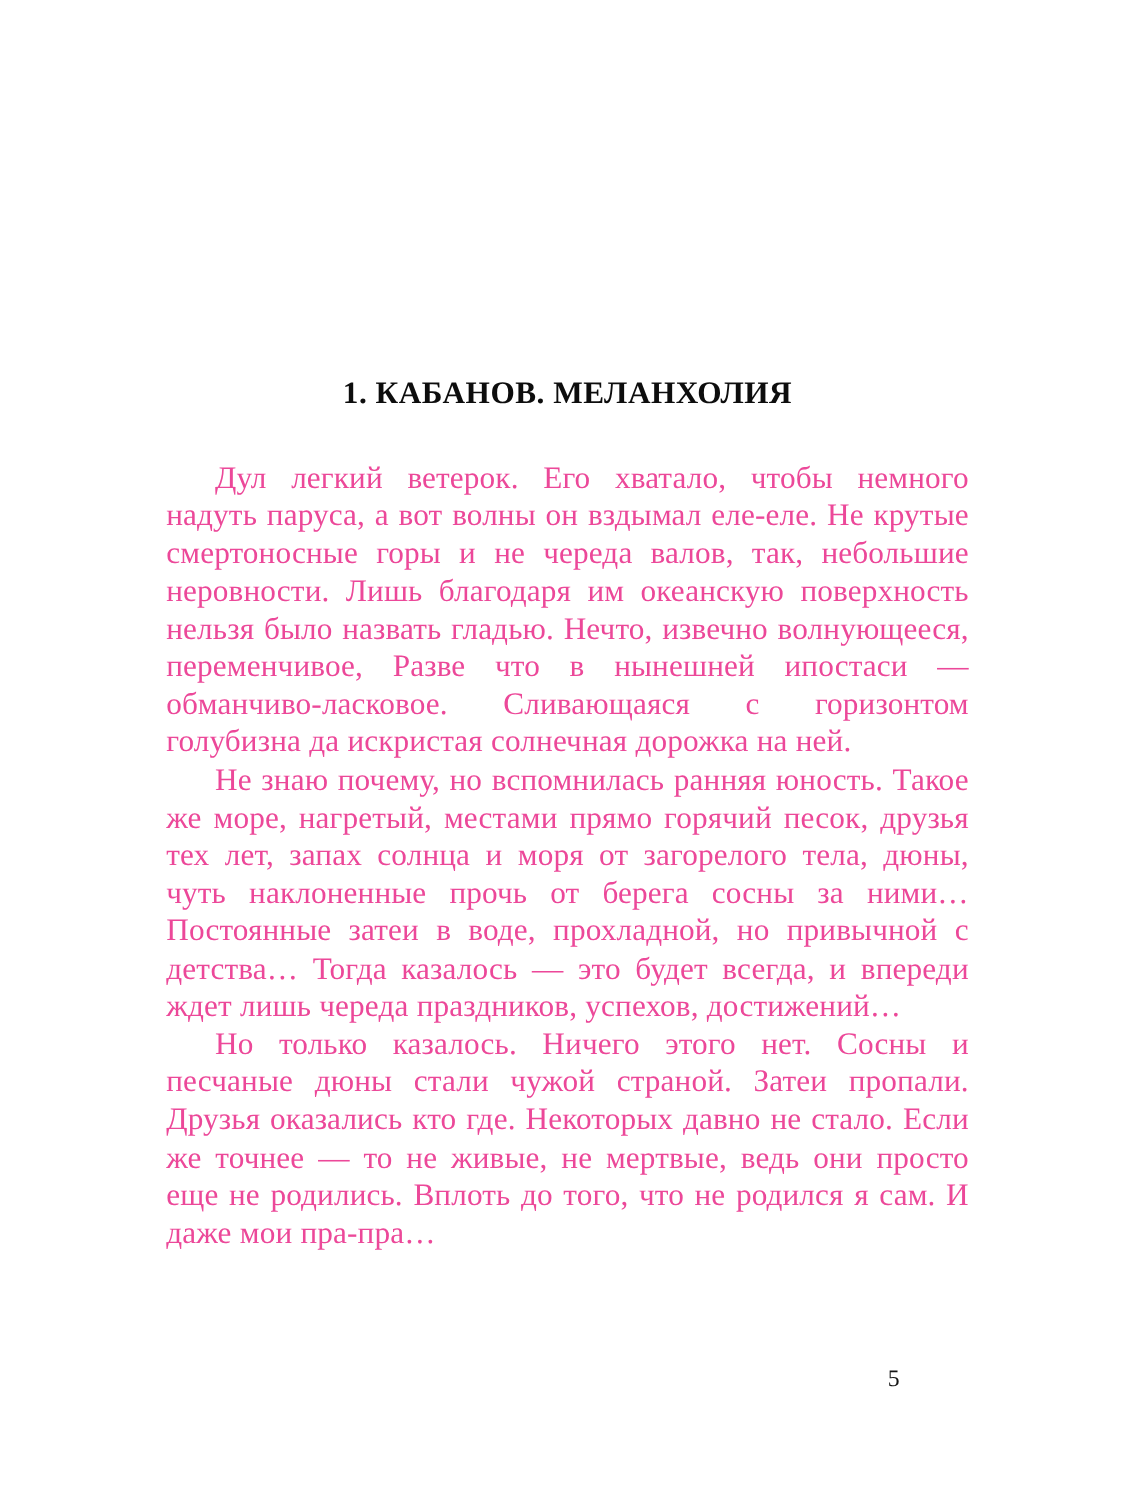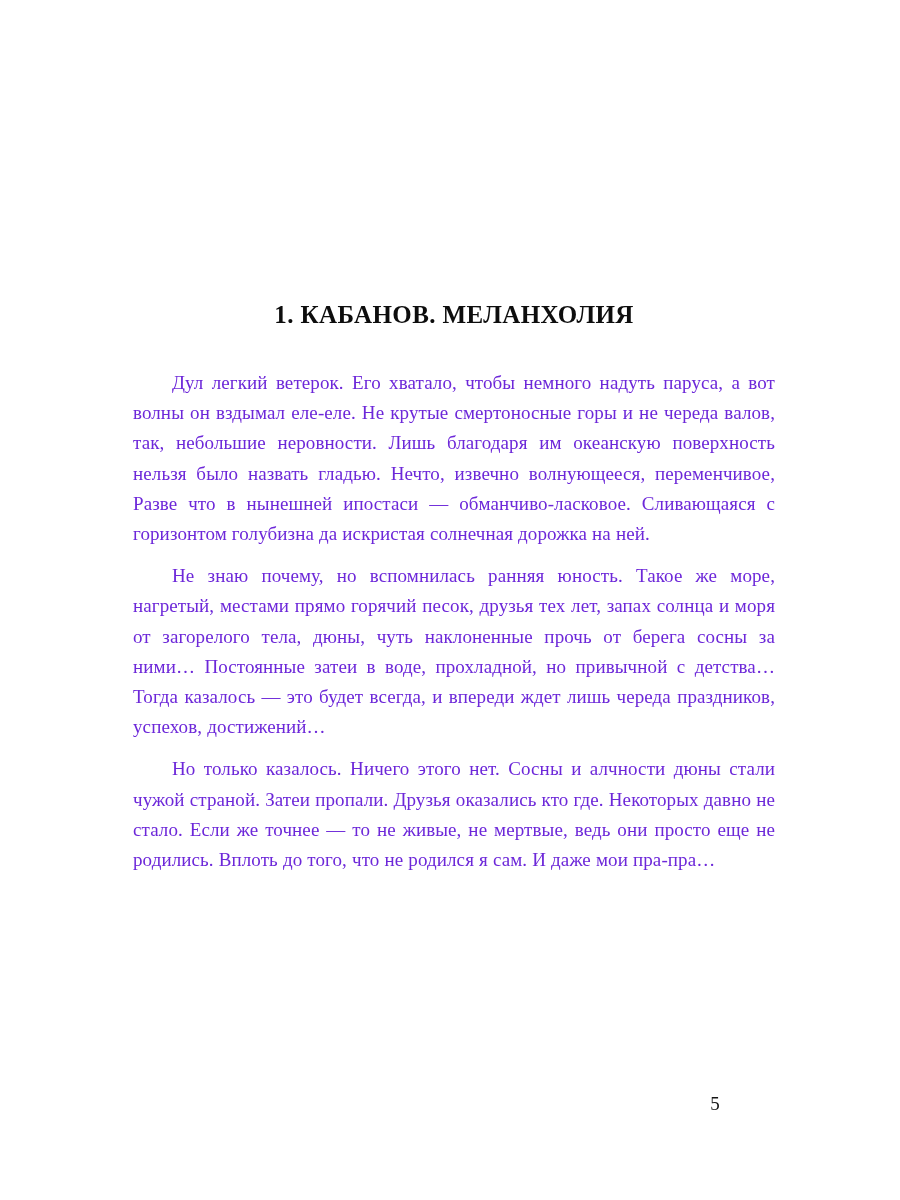--- a/index.html
+++ b/index.html
@@ -36,34 +36,34 @@
     font-size: 25px;
     font-weight: bold;
     letter-spacing: 0.4px;
     text-align: center;
     margin: 0 0 38px 0;
     line-height: 1.2;
     color: #0d0d0d;
   }
 
   .para {
-    font-size: 19px;
+    font-size: 25px;
     line-height: 30.2px;
     text-align: justify;
     text-indent: 39px;
     margin: 0;
-    color: #6d28d9;
+    color: #ec4899;
     letter-spacing: 0.1px;
     
     word-spacing: 0.2px;
     hyphens: manual;
   }
 
   .para + .para {
-    margin-top: 12px;
+    margin-top: 0;
   }
 
   .page-number {
     position: absolute;
     left: 0;
     top: 1093px;
     width: 900px;
     text-align: center;
     font-size: 19px;
     color: #141414;
@@ -79,21 +79,21 @@
 <div class="page">
 
   <div class="content">
 
     <h1 class="chapter-title">1. КАБАНОВ. МЕЛАНХОЛИЯ</h1>
 
     <p class="para">Дул легкий ветерок. Его хватало, чтобы немного надуть паруса, а вот волны он вздымал еле-еле. Не крутые смерто­носные горы и не череда валов, так, небольшие неровности. Лишь благодаря им океанскую поверхность нельзя было на­звать гладью. Нечто, извечно волнующееся, переменчивое, Разве что в нынешней ипостаси — обманчиво-ласковое. Сли­вающаяся с горизонтом голубизна да искристая солнечная дорожка на ней.</p>
 
     <p class="para">Не знаю почему, но вспомнилась ранняя юность. Такое же море, нагретый, местами прямо горячий песок, друзья тех лет, запах солнца и моря от загорелого тела, дюны, чуть на­клоненные прочь от берега сосны за ними… Постоянные за­теи в воде, прохладной, но привычной с детства… Тогда каза­лось — это будет всегда, и впереди ждет лишь череда праздников, успехов, достижений…</p>
 
-    <p class="para">Но только казалось. Ничего этого нет. Сосны и алчности дюны стали чужой страной. Затеи пропали. Друзья оказались кто где. Некоторых давно не стало. Если же точнее — то не живые, не мертвые, ведь они просто еще не родились. Вплоть до того, что не родился я сам. И даже мои пра-пра…</p>
+    <p class="para">Но только казалось. Ничего этого нет. Сосны и песчаные дюны стали чужой страной. Затеи пропали. Друзья оказались кто где. Некоторых давно не стало. Если же точнее — то не живые, не мертвые, ведь они просто еще не родились. Вплоть до того, что не родился я сам. И даже мои пра-пра…</p>
 
 
   </div>
 
   <div class="page-number">
     <span>5</span>
   </div>
 
 </div>
 

